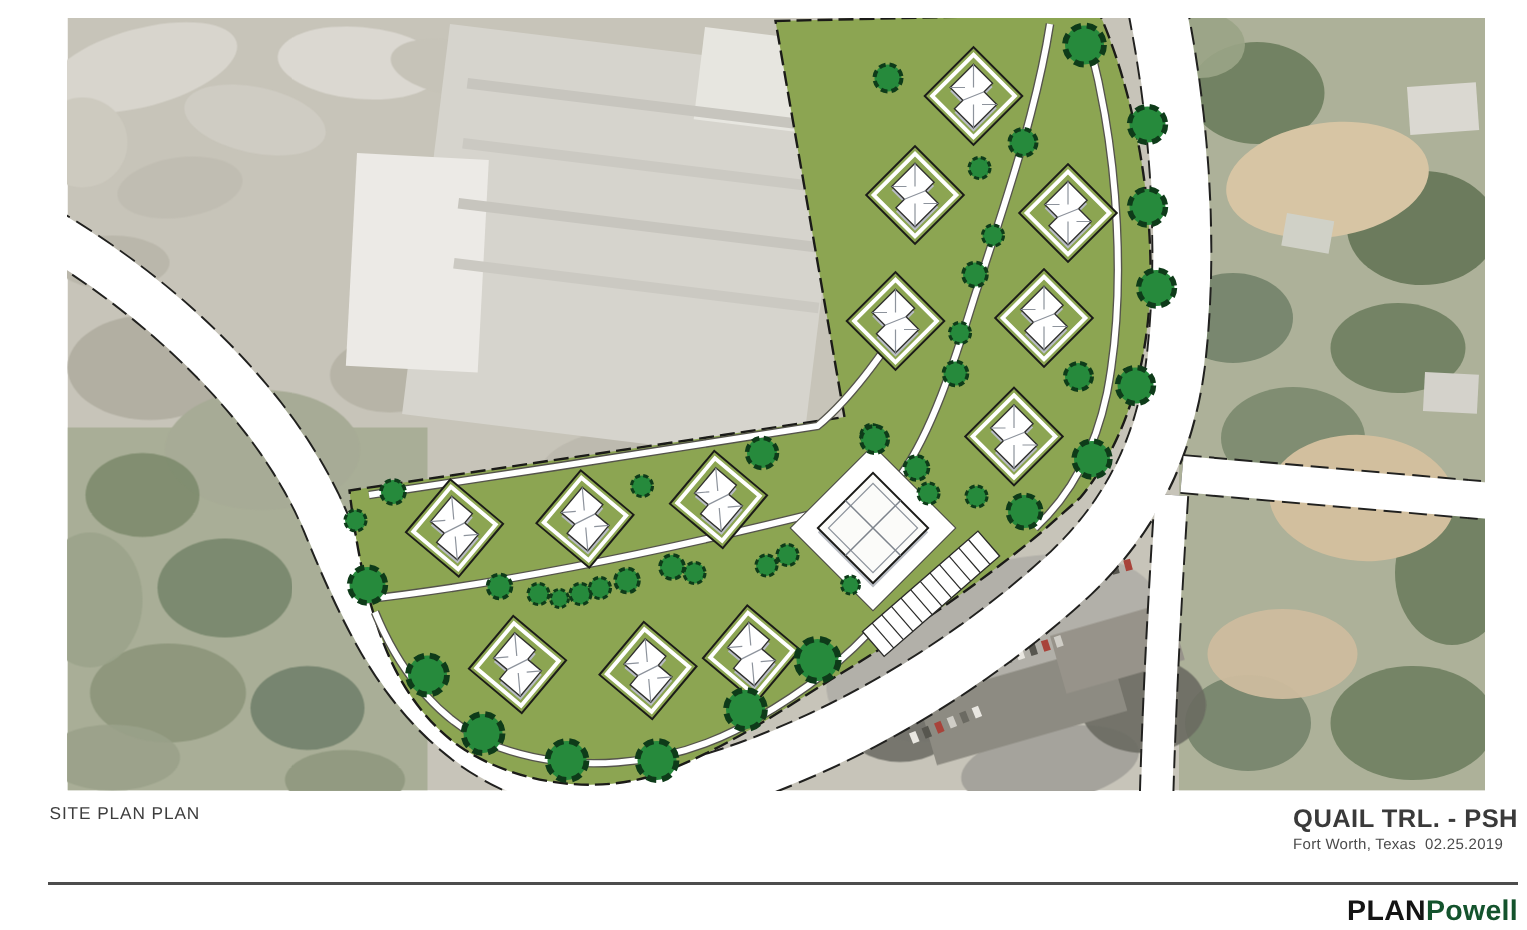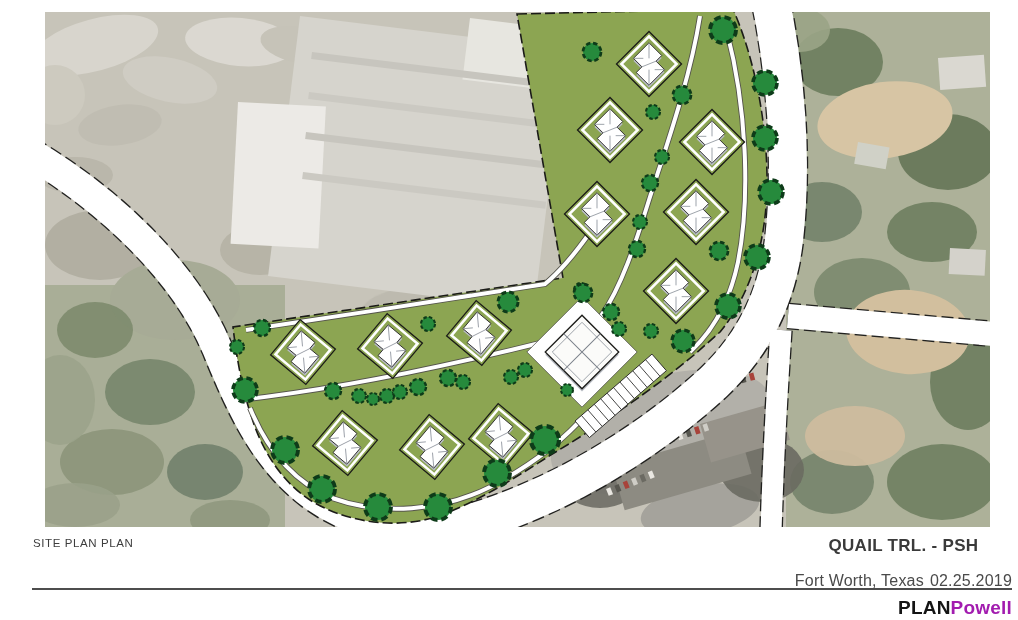--- a/index.html
+++ b/index.html
@@ -1,23 +1,23 @@
 <!DOCTYPE html>
 <html><head>
 <meta charset="utf-8">
 <style>
   html,body{margin:0;padding:0;background:#fff;}
   .sheet{position:relative;width:1018px;height:620px;background:#fff;overflow:hidden;
          font-family:"Liberation Sans", sans-serif;border-radius:21px;}
   #map-svg{position:absolute;left:45px;top:12px;display:block;}
   .drawing-label{position:absolute;left:33px;top:537px;font-size:11.5px;letter-spacing:0.6px;
                  color:#3d3d3d;}
-  .title-block{position:absolute;right:6px;top:536px;text-align:center;}
+  .title-block{position:absolute;right:6px;top:536px;text-align:left;}
   .proj-title{font-size:17px;font-weight:bold;color:#3a3a3a;letter-spacing:0.3px;}
-  .proj-sub{font-size:16px;color:#4a4a4a;margin-top:16px;letter-spacing:0.2px;}
+  .proj-sub{font-size:10px;color:#4a4a4a;margin-top:2px;letter-spacing:0.2px;}
   .proj-sub .date{margin-left:6px;}
   .rule{position:absolute;left:32px;top:588px;width:980px;height:2px;background:#4d4d4d;}
   .logo{position:absolute;right:6px;top:597px;font-size:19px;font-weight:bold;color:#141414;
         letter-spacing:0.2px;}
   .logo .logo-blue{color:#2e6db4;}
 </style>
 </head>
 <body>
 
 <div class="sheet">
@@ -284,14 +284,14 @@
         <circle cx="463" cy="382" r="7" fill="#268a3c" stroke="#0e3b19" stroke-width="2.1" stroke-dasharray="3.5,2.1"></circle>
         <circle cx="428" cy="324" r="7" fill="#268a3c" stroke="#0e3b19" stroke-width="2.1" stroke-dasharray="3.5,2.1"></circle>
       </g>
     </svg>
   <div class="drawing-label">SITE PLAN PLAN</div>
   <div class="title-block">
     <div class="proj-title">QUAIL TRL. - PSH</div>
     <div class="proj-sub"><span>Fort Worth, Texas</span><span class="date">02.25.2019</span></div>
   </div>
   <div class="rule" style="background: rgb(77, 77, 77);"></div>
-  <div class="logo"><span>PLAN</span><span class="logo-blue" style="color: #a21caf;">Powell</span></div>
+  <div class="logo"><span>PLAN</span><span class="logo-blue" style="color: #14532d;">Powell</span></div>
 </div>
 
 </body></html>

